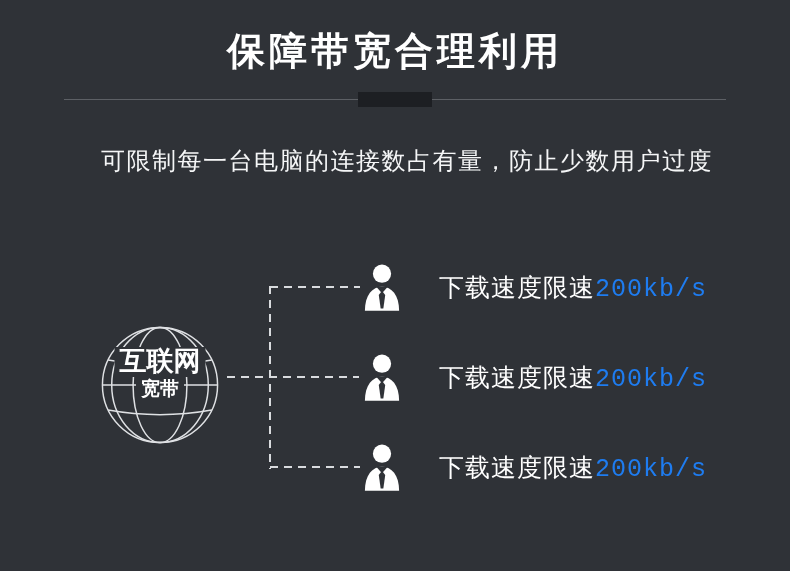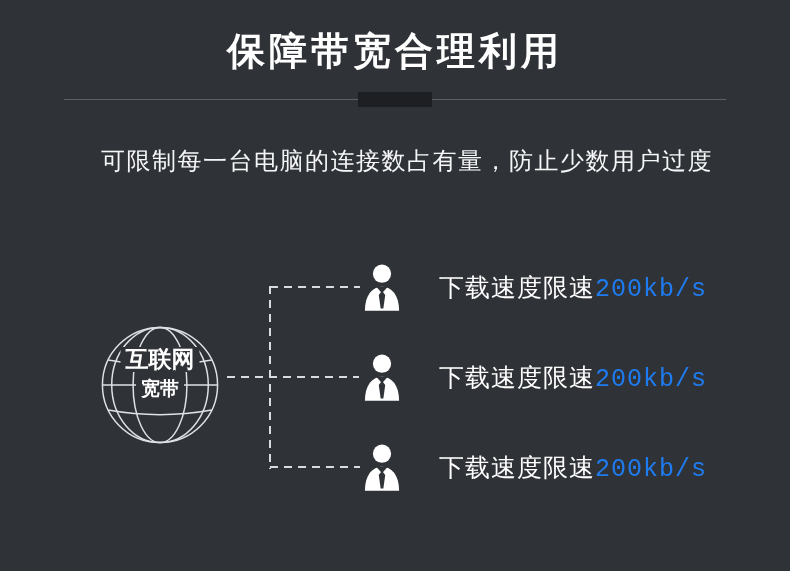--- a/index.html
+++ b/index.html
@@ -22,21 +22,21 @@
   .desc1{top:133px;}
   .desc2{top:173px;}
 
   .globe{position:absolute;left:95px;top:320px;width:130px;height:130px;}
   .globe svg{display:block;}
   .globe-label{
     position:absolute;left:50%;transform:translateX(-50%);
     background:#2f3237;color:#ffffff;white-space:nowrap;
     padding:0 5px;font-weight:bold;line-height:1.1;
   }
-  .gl1{top:27px;font-size:23px;text-align:right;}
+  .gl1{top:27px;font-size:27px;text-align:right;}
   .gl2{top:59px;font-size:19px;}
 
   .dash-h{position:absolute;height:2px;
     background:repeating-linear-gradient(90deg,#d9dbde 0,#d9dbde 8px,transparent 8px,transparent 14px);}
   .dash-v{position:absolute;width:2px;
     background:repeating-linear-gradient(180deg,#d9dbde 0,#d9dbde 8px,transparent 8px,transparent 14px);}
   .conn-mid{left:227px;top:376px;width:132px;}
   .conn-vert{left:269px;top:286px;height:183px;}
   .conn-top{left:270px;top:286px;width:90px;}
   .conn-bot{left:270px;top:466px;width:90px;}

